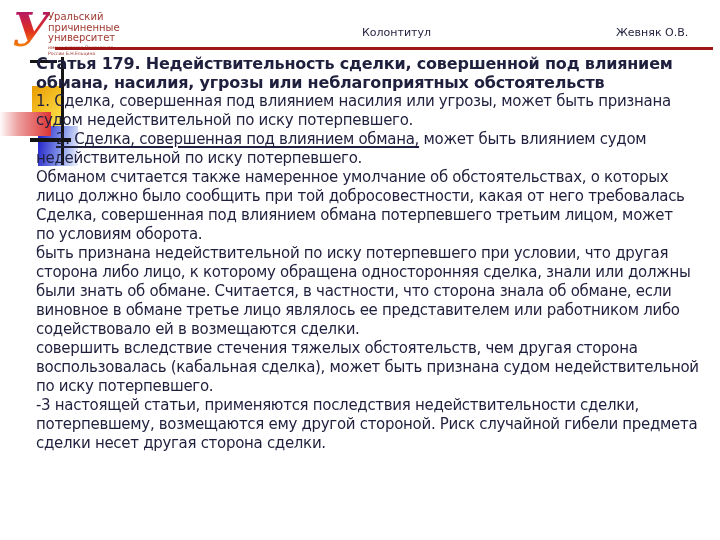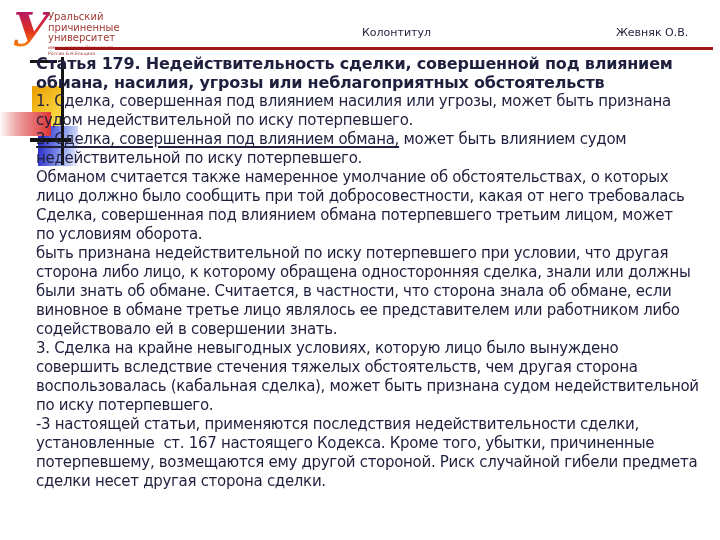--- a/index.html
+++ b/index.html
@@ -31,21 +31,21 @@
     background:linear-gradient(90deg,rgba(255,238,238,0.25) 0%,#eda0a0 35%,var(--pink-to,#dd3434) 100%);z-index:3;}
   .ln{background:var(--line-black,#141414);position:absolute;z-index:4;}
   .ln-vert{left:61px;top:57px;width:3px;height:108px;}
   .ln-title-dash{left:30px;top:60px;width:27px;height:3px;}
   .ln-left-horiz{left:30px;top:138px;width:41px;height:4px;}
   
   .textblock{position:absolute;left:36px;top:54px;z-index:5;color:var(--text,#1f1f3e);}
   .line{white-space:pre;line-height:19px;}
   .line.title{font-weight:bold;font-size:16px;letter-spacing:-0.2px;}
   .line.body{font-size:15px;letter-spacing:-0.3px;}
-  .uline{text-decoration:underline;text-decoration-thickness:2px;text-underline-offset:2px;}
+  .uline{text-decoration:underline;text-decoration-thickness:2px;text-underline-offset:2px;margin-left:20px;}
 </style>
 </head>
 <body>
 
 <div class="slide">
 
   <div class="logo">
     <div class="logo-letter">У</div>
     <div class="logo-name">
       <div>Уральский</div>
@@ -77,24 +77,22 @@
       <div class="line body"><span class="uline">2. Сделка, совершенная под влиянием обмана,</span><span> может быть влиянием судом</span></div>
       <div class="line body"><span>недействительной по иску потерпевшего.</span></div>
       <div class="line body"><span>Обманом считается также намеренное умолчание об обстоятельствах, о которых</span></div>
       <div class="line body"><span>лицо должно было сообщить при той добросовестности, какая от него требовалась</span></div>
       <div class="line body"><span>Сделка, совершенная под влиянием обмана потерпевшего третьим лицом, может</span></div>
       <div class="line body"><span>по условиям оборота.</span></div>
       <div class="line body"><span>быть признана недействительной по иску потерпевшего при условии, что другая</span></div>
       <div class="line body"><span>сторона либо лицо, к которому обращена односторонняя сделка, знали или должны</span></div>
       <div class="line body"><span>были знать об обмане. Считается, в частности, что сторона знала об обмане, если</span></div>
       <div class="line body"><span>виновное в обмане третье лицо являлось ее представителем или работником либо</span></div>
-      <div class="line body"><span>содействовало ей в совершении знать.</span></div>
-      <div class="line body"><span>3. Сделка на крайне невыгодных условиях, которую лицо было вынуждено</span></div>
+      <div class="line body"><span>содействовало ей в возмещаются сделки.</span></div>
       <div class="line body"><span>совершить вследствие стечения тяжелых обстоятельств, чем другая сторона</span></div>
       <div class="line body"><span>воспользовалась (кабальная сделка), может быть признана судом недействительной</span></div>
       <div class="line body"><span>по иску потерпевшего.</span></div>
       <div class="line body"><span>-3 настоящей статьи, применяются последствия недействительности сделки,</span></div>
-      <div class="line body"><span>установленные  ст. 167 настоящего Кодекса. Кроме того, убытки, причиненные</span></div>
       <div class="line body"><span>потерпевшему, возмещаются ему другой стороной. Риск случайной гибели предмета</span></div>
       <div class="line body"><span>сделки несет другая сторона сделки.</span></div>
     </div>
 
 </div>
 
 </body></html>

